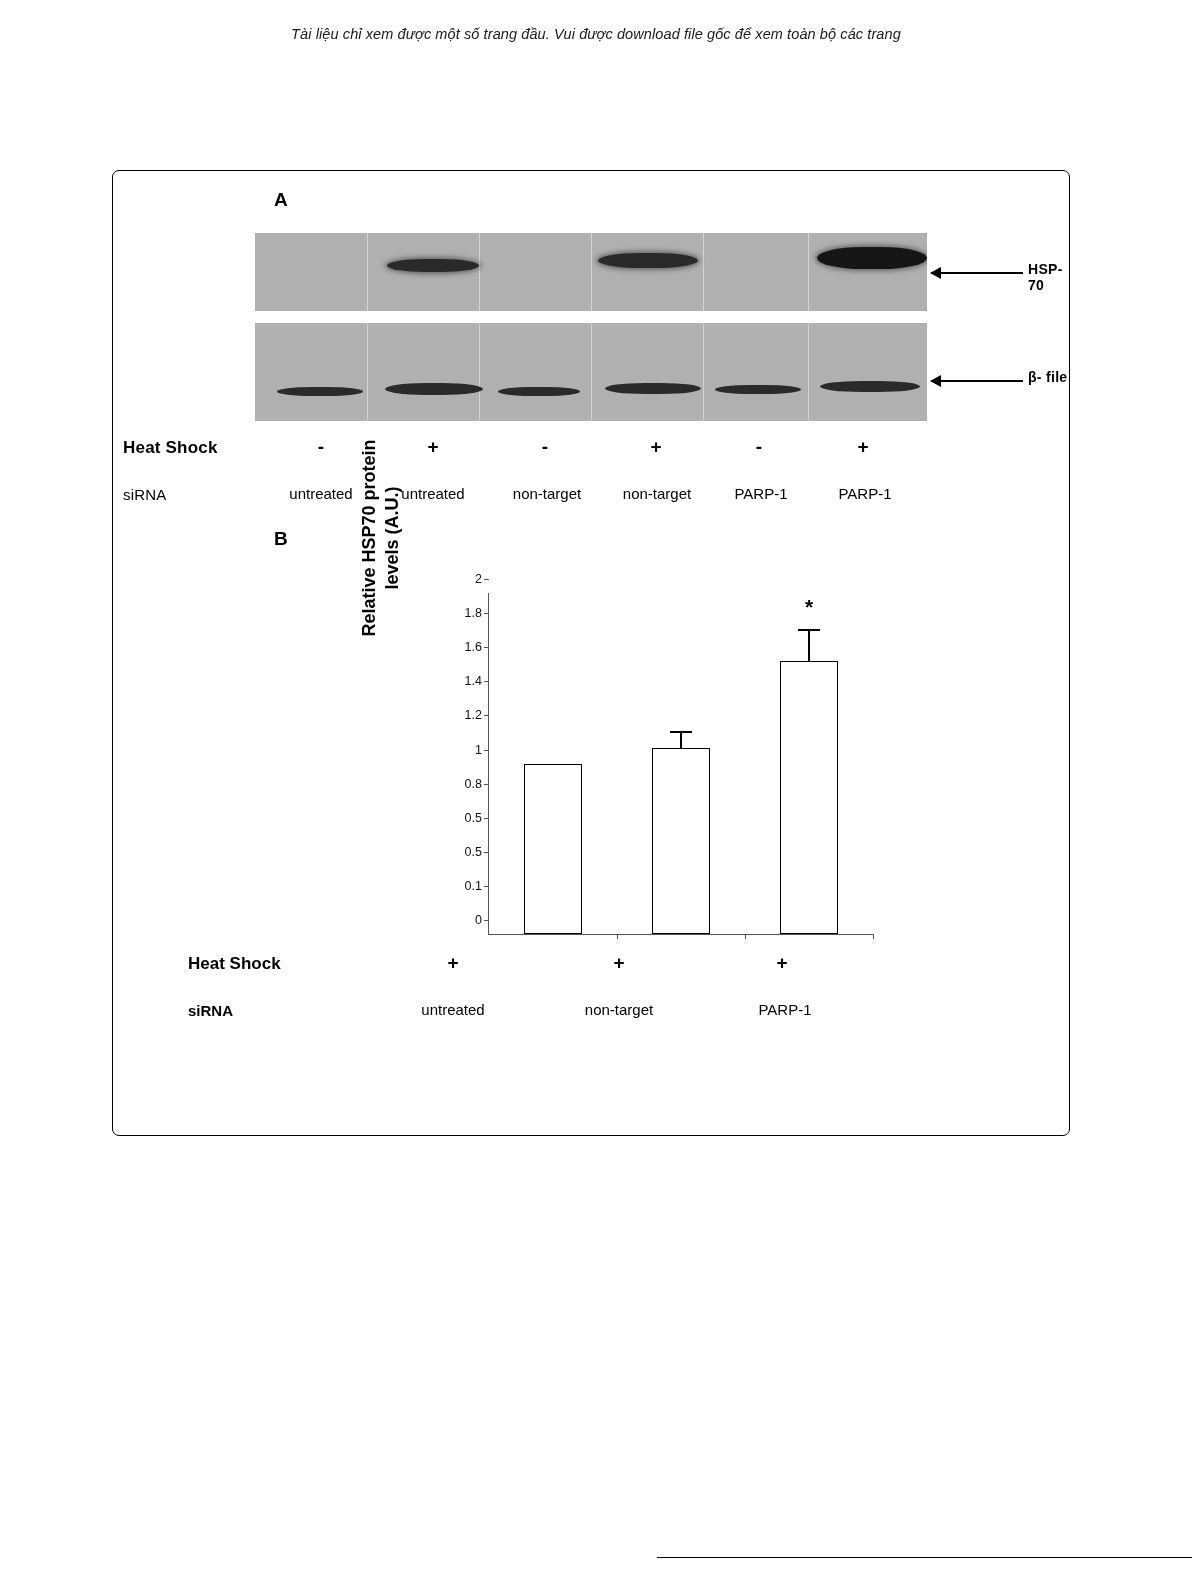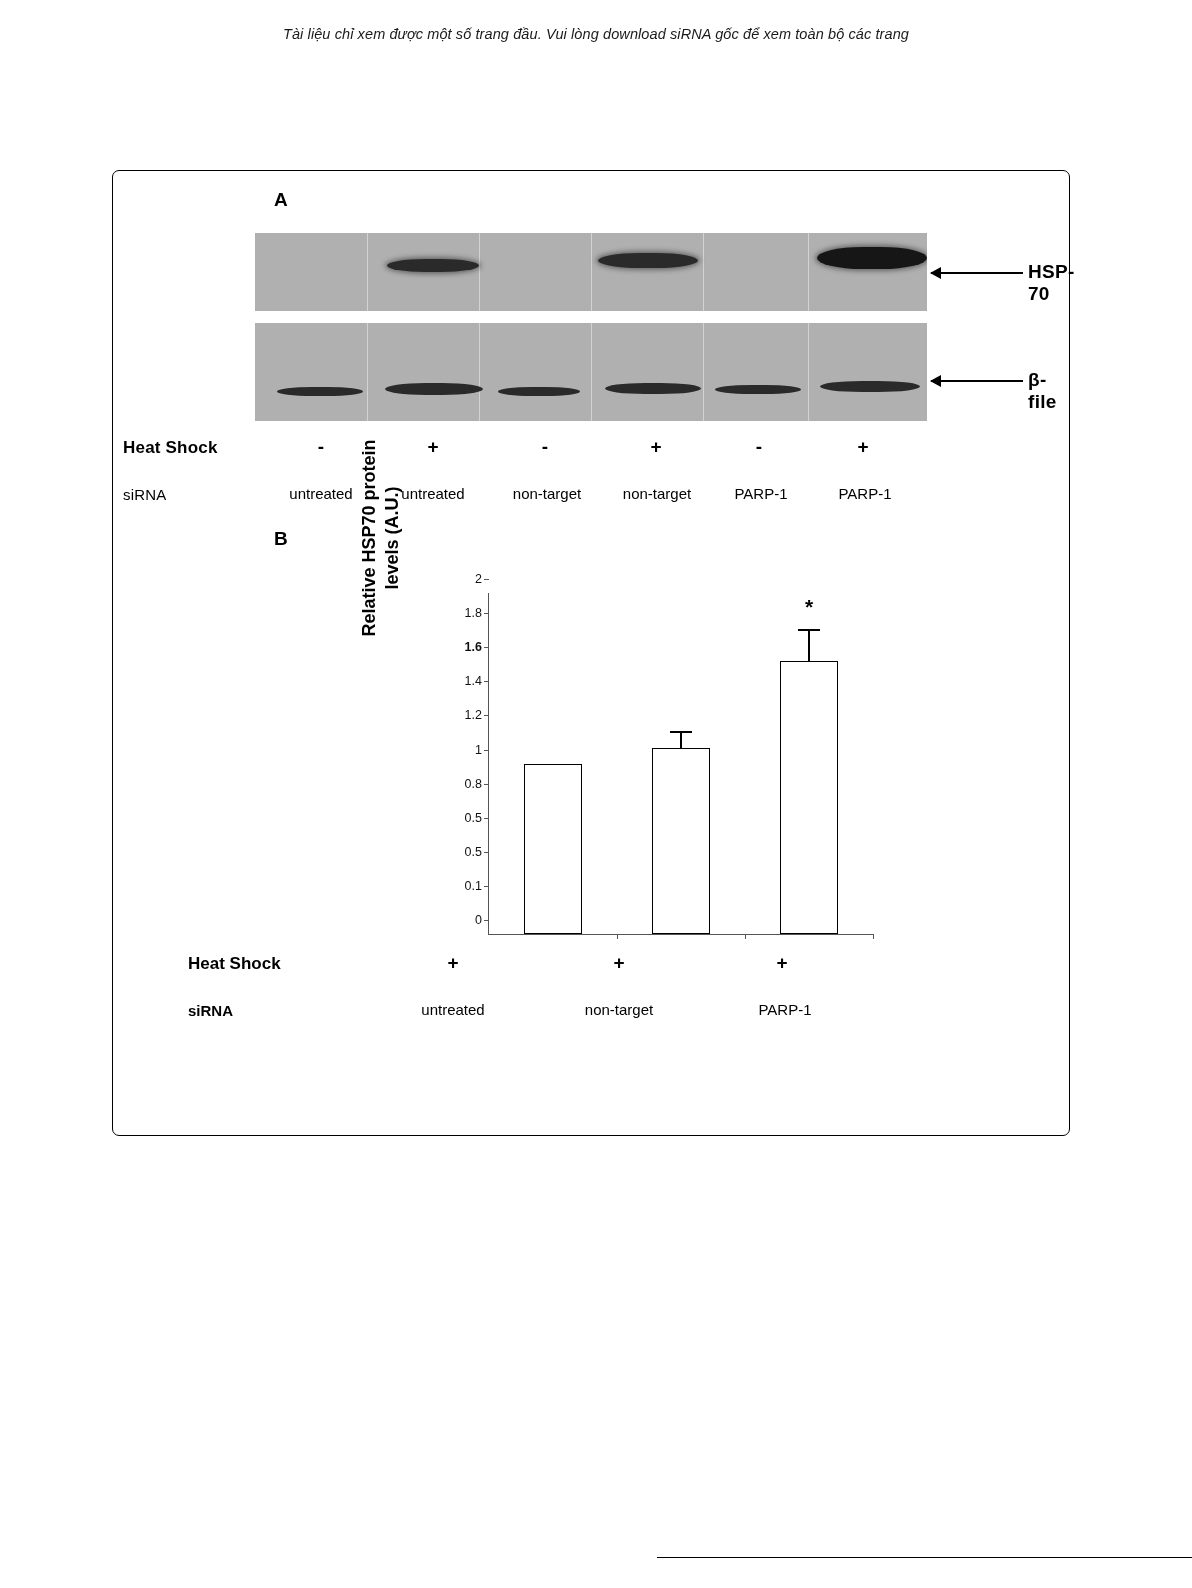--- a/index.html
+++ b/index.html
@@ -93,21 +93,21 @@
     position: absolute;
     left: -1px;
     top: -5px;
     border-top: 6px solid transparent;
     border-bottom: 6px solid transparent;
     border-right: 11px solid #000;
   }
   .blot-name {
     position: absolute;
     font-weight: bold;
-    font-size: 19px;
+    font-size: 14px;
     letter-spacing: 0.3px;
   }
 
   
   .row-label {
     position: absolute;
     font-size: 17px;
     font-weight: bold;
     letter-spacing: 0.2px;
   }
@@ -231,21 +231,21 @@
     left: 657px;
     top: 1557px;
     width: 535px;
     height: 1px;
     background: #000;
   }
 </style>
 </head>
 <body>
 
-<div class="notice">Tài liệu chỉ xem được một số trang đầu. Vui lòng download siRNA gốc để xem toàn bộ các trang</div>
+<div class="notice">Tài liệu chỉ xem được một số trang đầu. Vui được download file gốc để xem toàn bộ các trang</div>
 
 <div class="figure-frame">
 
   <div class="panel-label" id="panel-a-label">A</div>
 
   <div class="blot" id="blot-hsp70">
     <div class="seam" style="left:112px;"></div>
     <div class="seam" style="left:224px;"></div>
     <div class="seam" style="left:336px;"></div>
     <div class="seam" style="left:448px;"></div>
@@ -298,21 +298,21 @@
     <div id="ylabel">Relative HSP70 protein levels (A.U.)</div>
     <div id="plot">
         <div class="ytick" style="bottom: 0px;">0</div>
         <div class="ytick" style="bottom: 34.1px;">0.1</div>
         <div class="ytick" style="bottom: 68.2px;">0.5</div>
         <div class="ytick" style="bottom: 102.3px;">0.5</div>
         <div class="ytick" style="bottom: 136.4px;">0.8</div>
         <div class="ytick" style="bottom: 170.5px;">1</div>
         <div class="ytick" style="bottom: 204.6px; margin-left: 39px;">1.2</div>
         <div class="ytick" style="bottom: 238.7px; text-align: right;">1.4</div>
-        <div class="ytick" style="bottom: 272.8px; font-weight: bold;">1.6</div>
+        <div class="ytick" style="bottom: 272.8px;">1.6</div>
         <div class="ytick" style="bottom: 306.9px;">1.8</div>
         <div class="ytick" style="bottom: 341px;">2</div>
         <div class="bar" style="left: 35px; width: 58px; height: 170.5px;"></div>
         <div class="xtick-mark" style="left: 128px;"></div>
         <div class="bar" style="left: 163px; width: 58px; height: 185.845px;"></div>
         <div class="xtick-mark" style="left: 256px;"></div>
         <div class="errbar" style="left: 191.25px; bottom: 185.845px; height: 15.345px;"></div>
         <div class="errcap" style="left: 181px; bottom: 201.19px;"></div>
         <div class="bar" style="left: 291px; width: 58px; height: 272.8px;"></div>
         <div class="xtick-mark" style="left: 384px;"></div>

